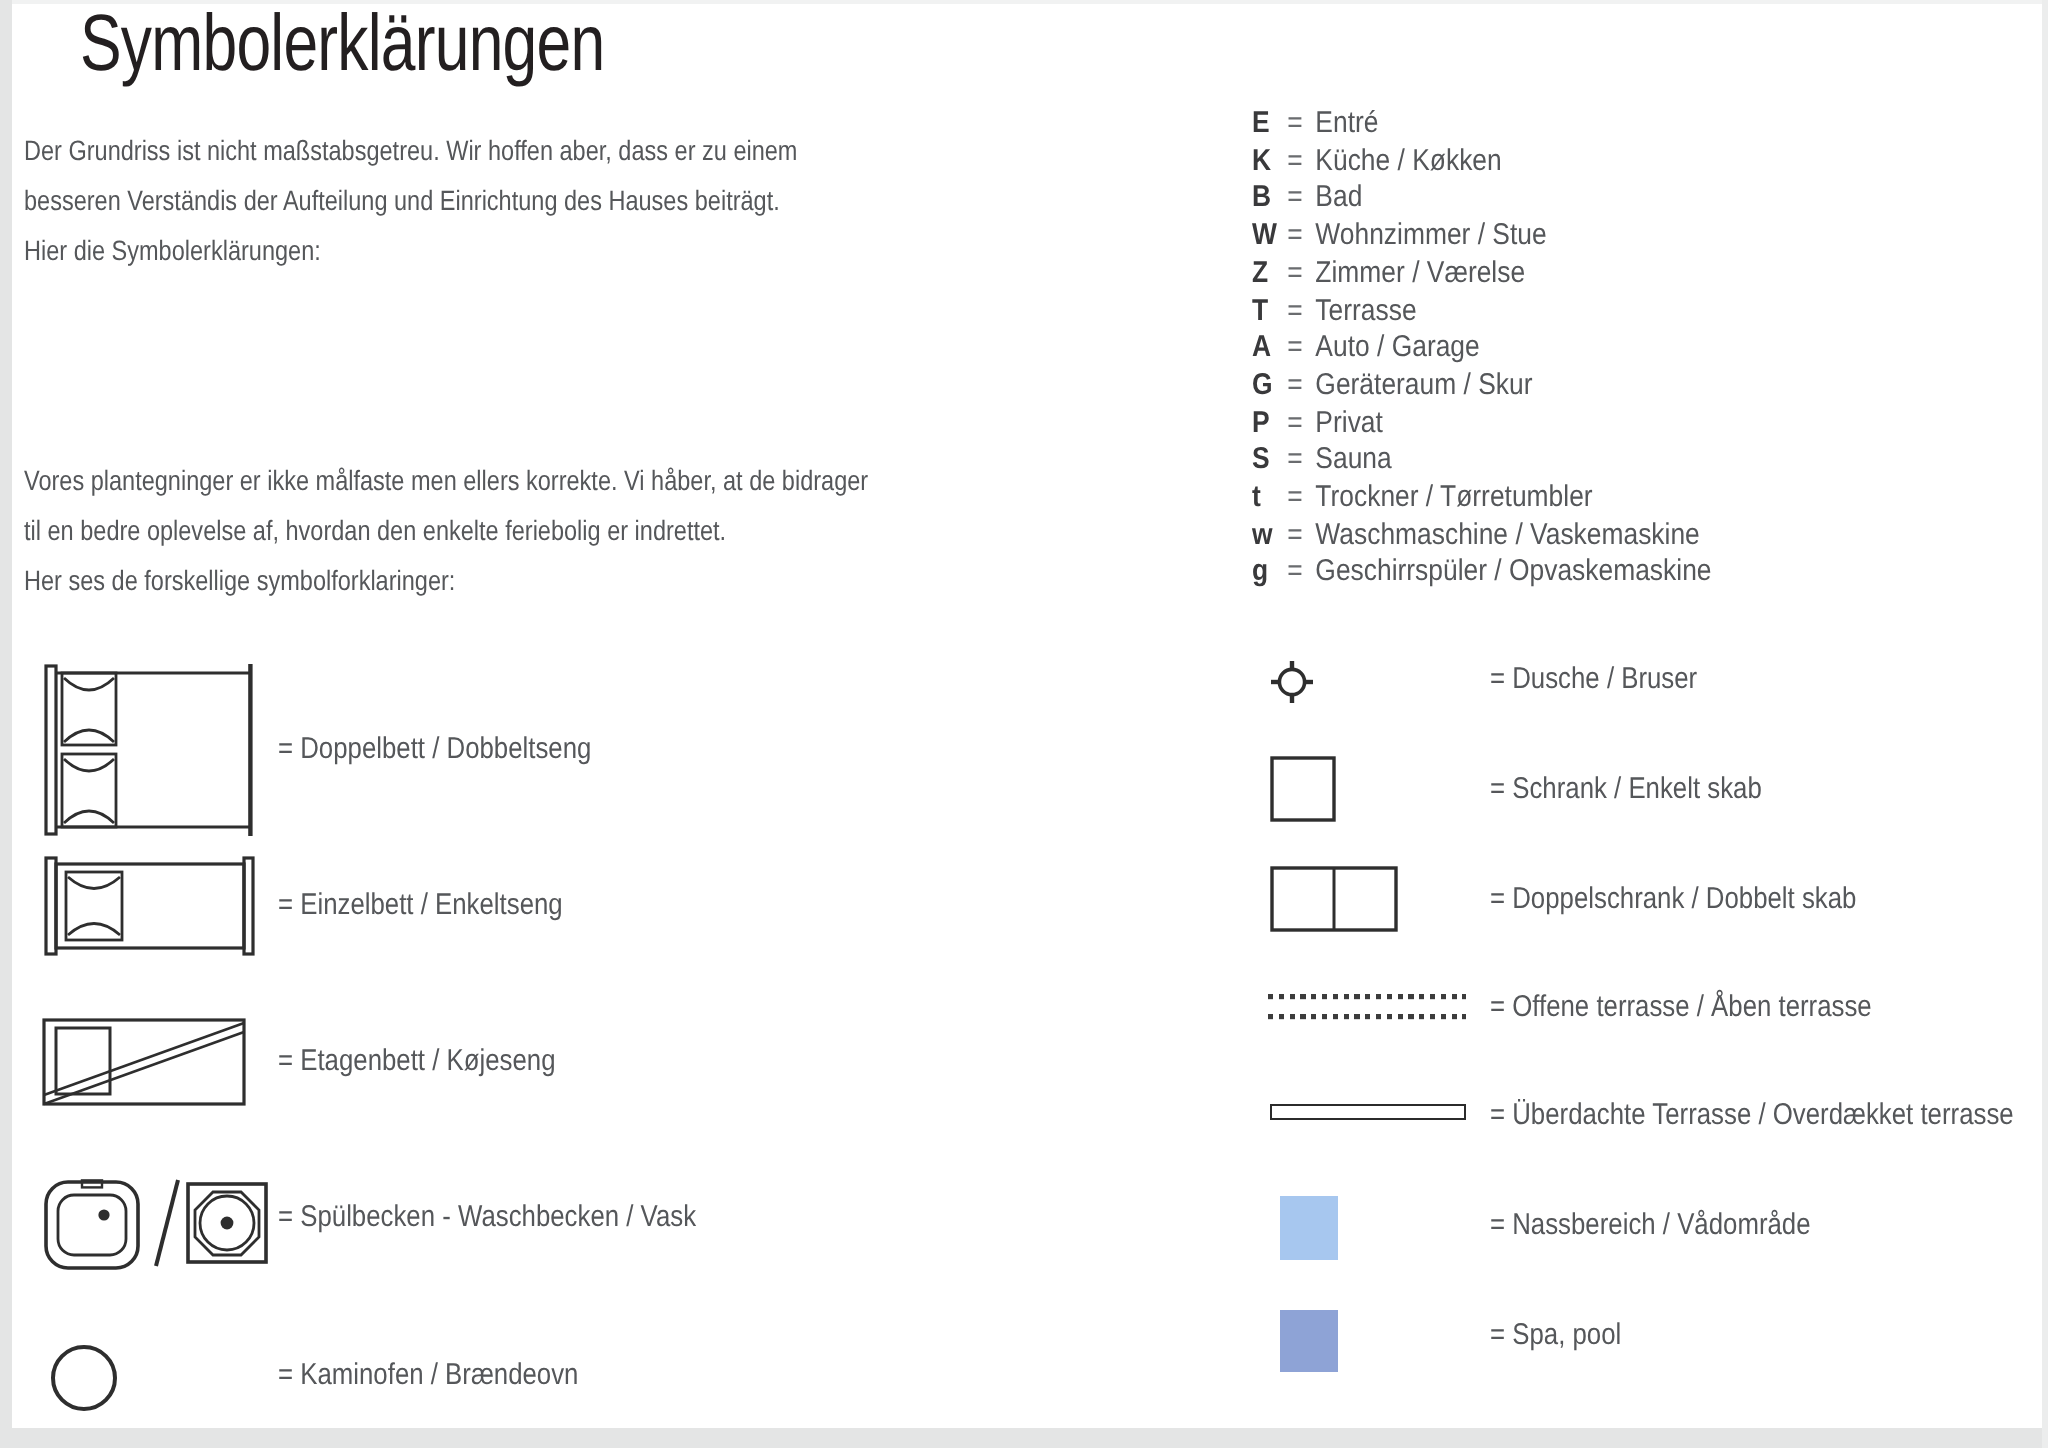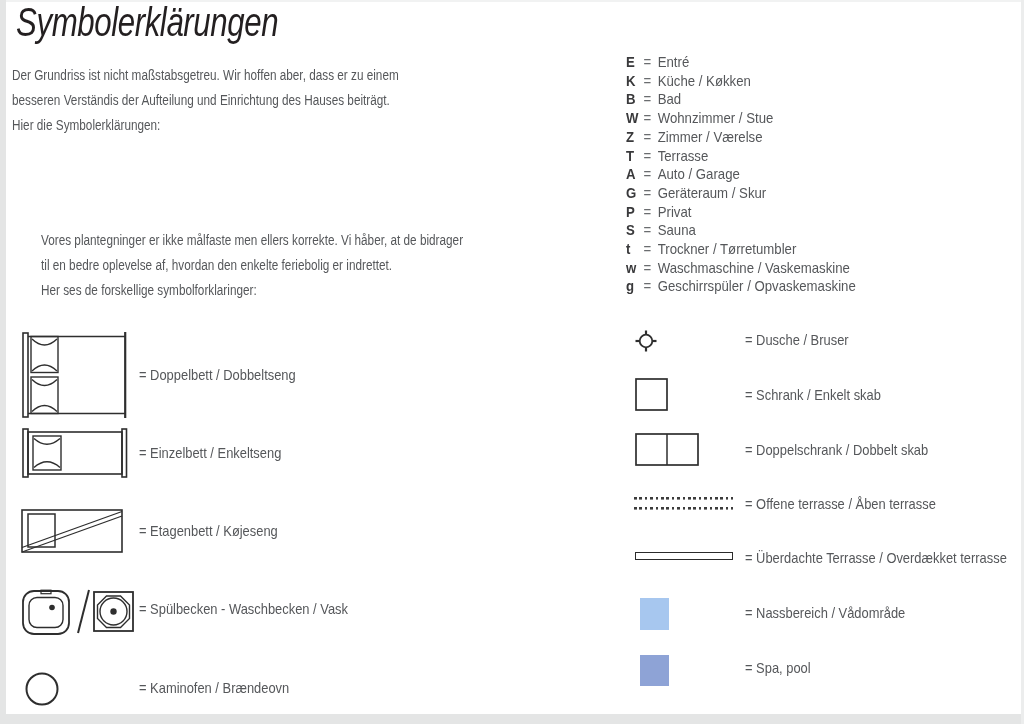--- a/index.html
+++ b/index.html
@@ -16,29 +16,29 @@
     position:absolute;left:6px;top:2px;width:1015px;height:712px;
     background:#ffffff;
   }
   
   .cx{display:inline-block;transform:scaleX(.84);transform-origin:0 50%;white-space:nowrap;}
 
   h1.title{
     position:absolute;margin:0;font-weight:400;color:#231f20;
     font-size:40px;letter-spacing:-.5px;
   }
-  #title-de{left:16px;top:0px;font-style:italic;}
+  #title-de{left:40px;top:0px;}
   #title-da{left:24px;top:164px;}
   h1.title .cx{transform:scaleX(.78);}
 
   .para{
     position:absolute;left:12px;color:#55575a;font-size:14px;line-height:25px;
   }
   #para-de{top:63px;}
-  #para-da{top:228px;margin-left:29px;}
+  #para-da{top:228px;}
   .para span{display:block;}
 
   
   .letters{
     position:absolute;left:626px;top:53px;color:#55575a;font-size:15px;
     transform:scaleX(.88);transform-origin:0 0;
   }
   .letter-row{display:grid;grid-template-columns:20px 16px auto;line-height:18.7px;white-space:nowrap;}
   .letter-row b{color:#39393b;font-weight:700;}
   .letter-row .eq{color:#6a6c6f;}

